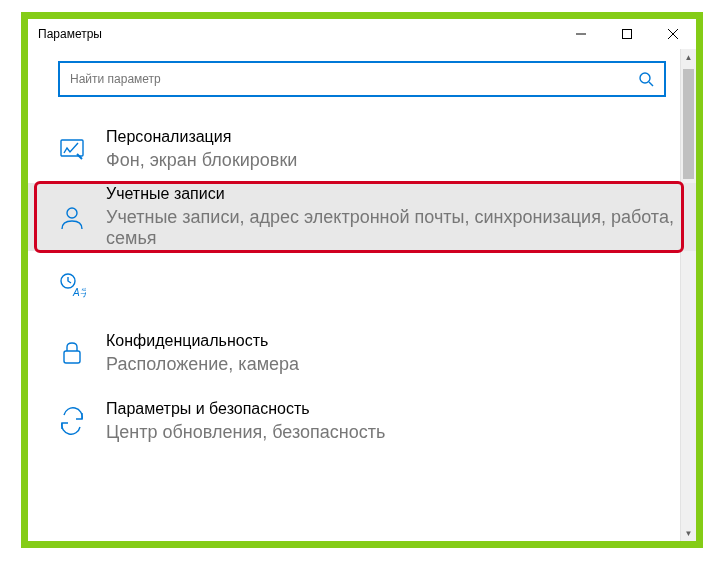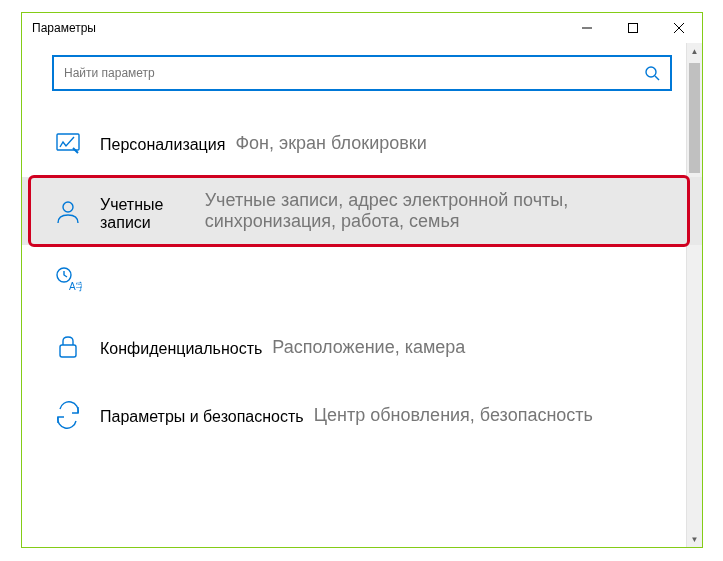--- a/index.html
+++ b/index.html
@@ -1,30 +1,30 @@
 <!DOCTYPE html>
 <html><head>
 <meta charset="utf-8">
 <style>
   * { box-sizing: border-box; margin: 0; padding: 0; font-family: "Segoe UI", Tahoma, sans-serif; }
   body { background: #fff; width: 723px; height: 561px; position: relative; }
-  .window { position: absolute; left: 21px; top: 12px; width: 682px; height: 536px; border: 1px solid #84cc16; background: #fff; }
+  .window { position: absolute; left: 21px; top: 12px; width: 682px; height: 536px; border: 7px solid #84cc16; background: #fff; }
   .titlebar { height: 30px; display: flex; align-items: center; padding-left: 10px; }
   .titlebar-title { font-size: 12px; color: #000; flex: 1; }
   .titlebar-controls { display: flex; height: 100%; }
   .tb-btn { width: 46px; display: flex; align-items: center; justify-content: center; cursor: pointer; }
   .tb-btn svg { stroke: #000; stroke-width: 1; fill: none; }
   .content { padding: 12px 0 0 0; position: relative; }
   .search-box { margin: 0 30px 12px 30px; border: 2px solid #0078d7; height: 36px; display: flex; align-items: center; padding: 0 10px; }
   .search-input { flex: 1; border: none; outline: none; font-size: 12px; color: #666; background: transparent; }
   .search-icon { width: 16px; height: 16px; }
   .list { padding-top: 6px; }
   .item { display: flex; align-items: center; padding: 10px 0 10px 30px; height: 68px; cursor: pointer; position: relative; }
-  .item-icon { width: 32px; height: 32px; margin-right: 16px; flex-shrink: 0; display: flex; align-items: center; justify-content: center; }
-  .item-text { display: flex; flex-direction: row; gap: 10px; align-items: flex-end; }
+  .item-icon { width: 32px; height: 32px; margin-right: 16px; flex-shrink: 0; display: flex; align-items: center; justify-content: flex-start; font-style: italic; }
+  .item-text { display: flex; flex-direction: column; gap: 4px; }
   .item-title { font-size: 16px; color: #000; font-weight: 400; }
   .item-desc { font-size: 18px; color: #777; }
   .item.highlighted { background: #e8e8e8; }
   .highlight-border { position: absolute; left: 6px; right: 12px; top: -2px; bottom: -2px; border: 3px solid #d00020; border-radius: 6px; pointer-events: none; }
   .scrollbar-track { position: absolute; right: 0; top: 30px; bottom: 0; width: 16px; background: #f0f0f0; border-left: 1px solid #e2e2e2; }
   .scrollbar-arrow { height: 16px; display: flex; align-items: center; justify-content: center; color: #606060; font-size: 8px; }
   .scrollbar-thumb { position: absolute; left: 2px; right: 2px; top: 20px; height: 110px; background: #c0c0c0; }
   .accent { stroke: #0078d7; fill: none; stroke-width: 1.4; }
 </style>
 </head>

